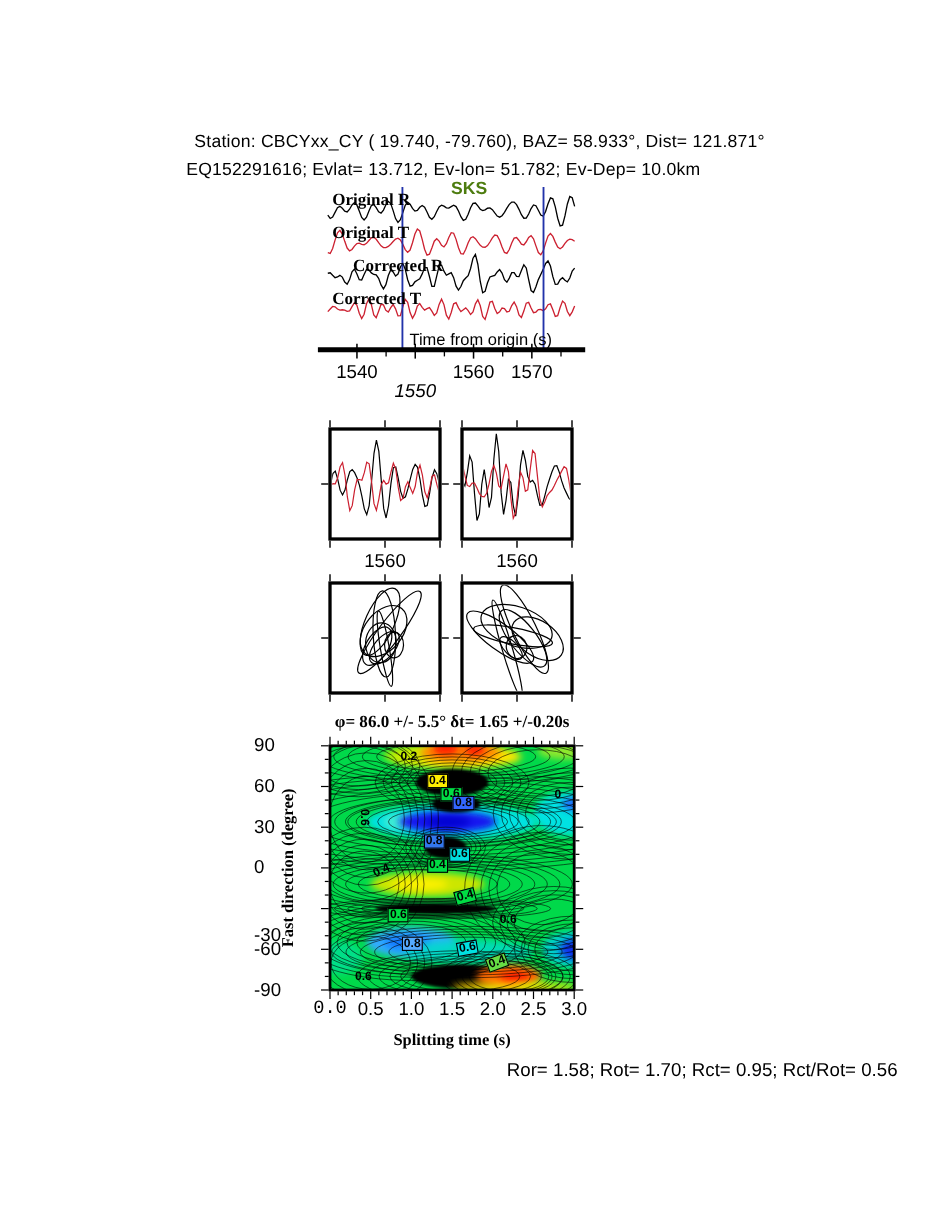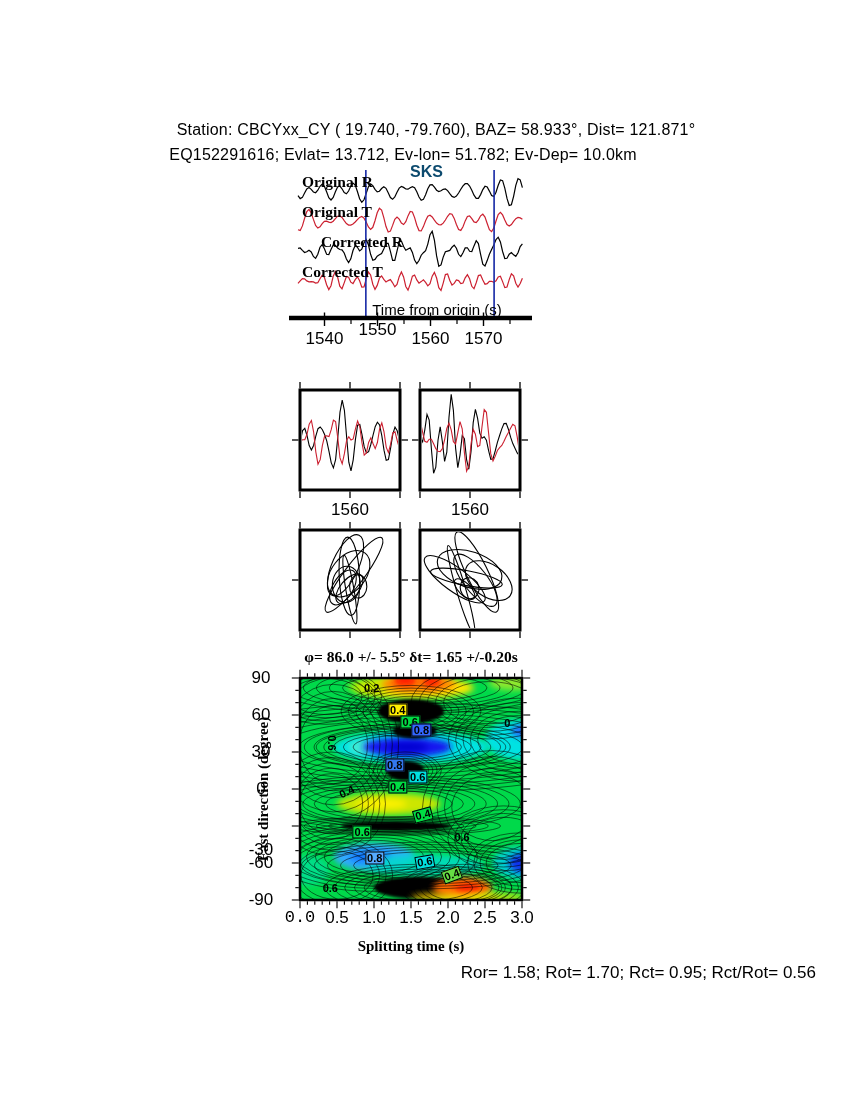--- a/index.html
+++ b/index.html
@@ -3,24 +3,24 @@
 <meta charset="utf-8">
 <style>
   html,body{margin:0;padding:0;background:#fff;}
   #canvas{position:relative;width:850px;height:1100px;background:#fff;overflow:hidden;
           font-family:"Liberation Sans",sans-serif;color:#000;}
   #gfx{position:absolute;left:0;top:0;z-index:1;}
   .txt{position:absolute;white-space:nowrap;z-index:3;}
   .hdr{width:850px;text-align:center;font-size:16px;letter-spacing:0.2px;}
   .serifb{font-family:"Liberation Serif","DejaVu Serif",serif;font-weight:bold;}
   .tracelab{font-size:15.5px;z-index:4;}
-  .sks{color:#0c4a6e;font-size:16px;font-weight:bold;}
+  .sks{color:#4d7c0f;font-size:16px;font-weight:bold;}
   .num{font-size:17px;text-align:center;}
   .numbox{width:70px;margin-left:-35px;}
-  .ynum{width:60px;text-align:center;}
+  .ynum{width:60px;text-align:left;}
   .ctitle{width:850px;text-align:center;font-size:15.5px;}
   .clab{font-size:11px;font-weight:bold;line-height:1;z-index:5;
         transform:translate(-50%,-50%);}
   .clab.boxed{border:1px solid #000;padding:0 1px;}
   .footer{width:816px;text-align:right;font-size:17px;}
   .axlab{font-size:15px;}
 </style>
 </head>
 <body>
 
@@ -379,21 +379,21 @@
   <div id="trace-labels">
       <div class="txt serifb tracelab" style="left:302px;top:173px;">Original R</div>
       <div class="txt serifb tracelab" style="left:302px;top:203px;">Original T</div>
       <div class="txt serifb tracelab" style="left:302px;top:233px;margin-left:19px;">Corrected R</div>
       <div class="txt serifb tracelab" style="left:302px;top:263px;">Corrected T</div>
     </div>
 
   <div class="txt axlab" style="left:12px;top:301px;width:850px;text-align:center;">Time from origin (s)</div>
   <div id="time-ticks">
       <div class="txt num numbox" style="left:324.5px;top:329px;">1540</div>
-      <div class="txt num numbox" style="left:377.5px;top:320px;">1550</div>
+      <div class="txt num numbox" style="left:377.5px;top:346px;font-style:italic;">1550</div>
       <div class="txt num numbox" style="left:430.5px;top:329px;">1560</div>
       <div class="txt num numbox" style="left:483.5px;top:329px;">1570</div>
     </div>
 
   <div id="panel-ticks">
       <div class="txt num numbox" style="left:350px;top:500px;">1560</div>
       <div class="txt num numbox" style="left:470px;top:500px;">1560</div>
     </div>
 
   <div class="txt serifb ctitle" style="left:-14px;top:648px;">φ= 86.0 +/- 5.5° δt= 1.65 +/-0.20s</div>

